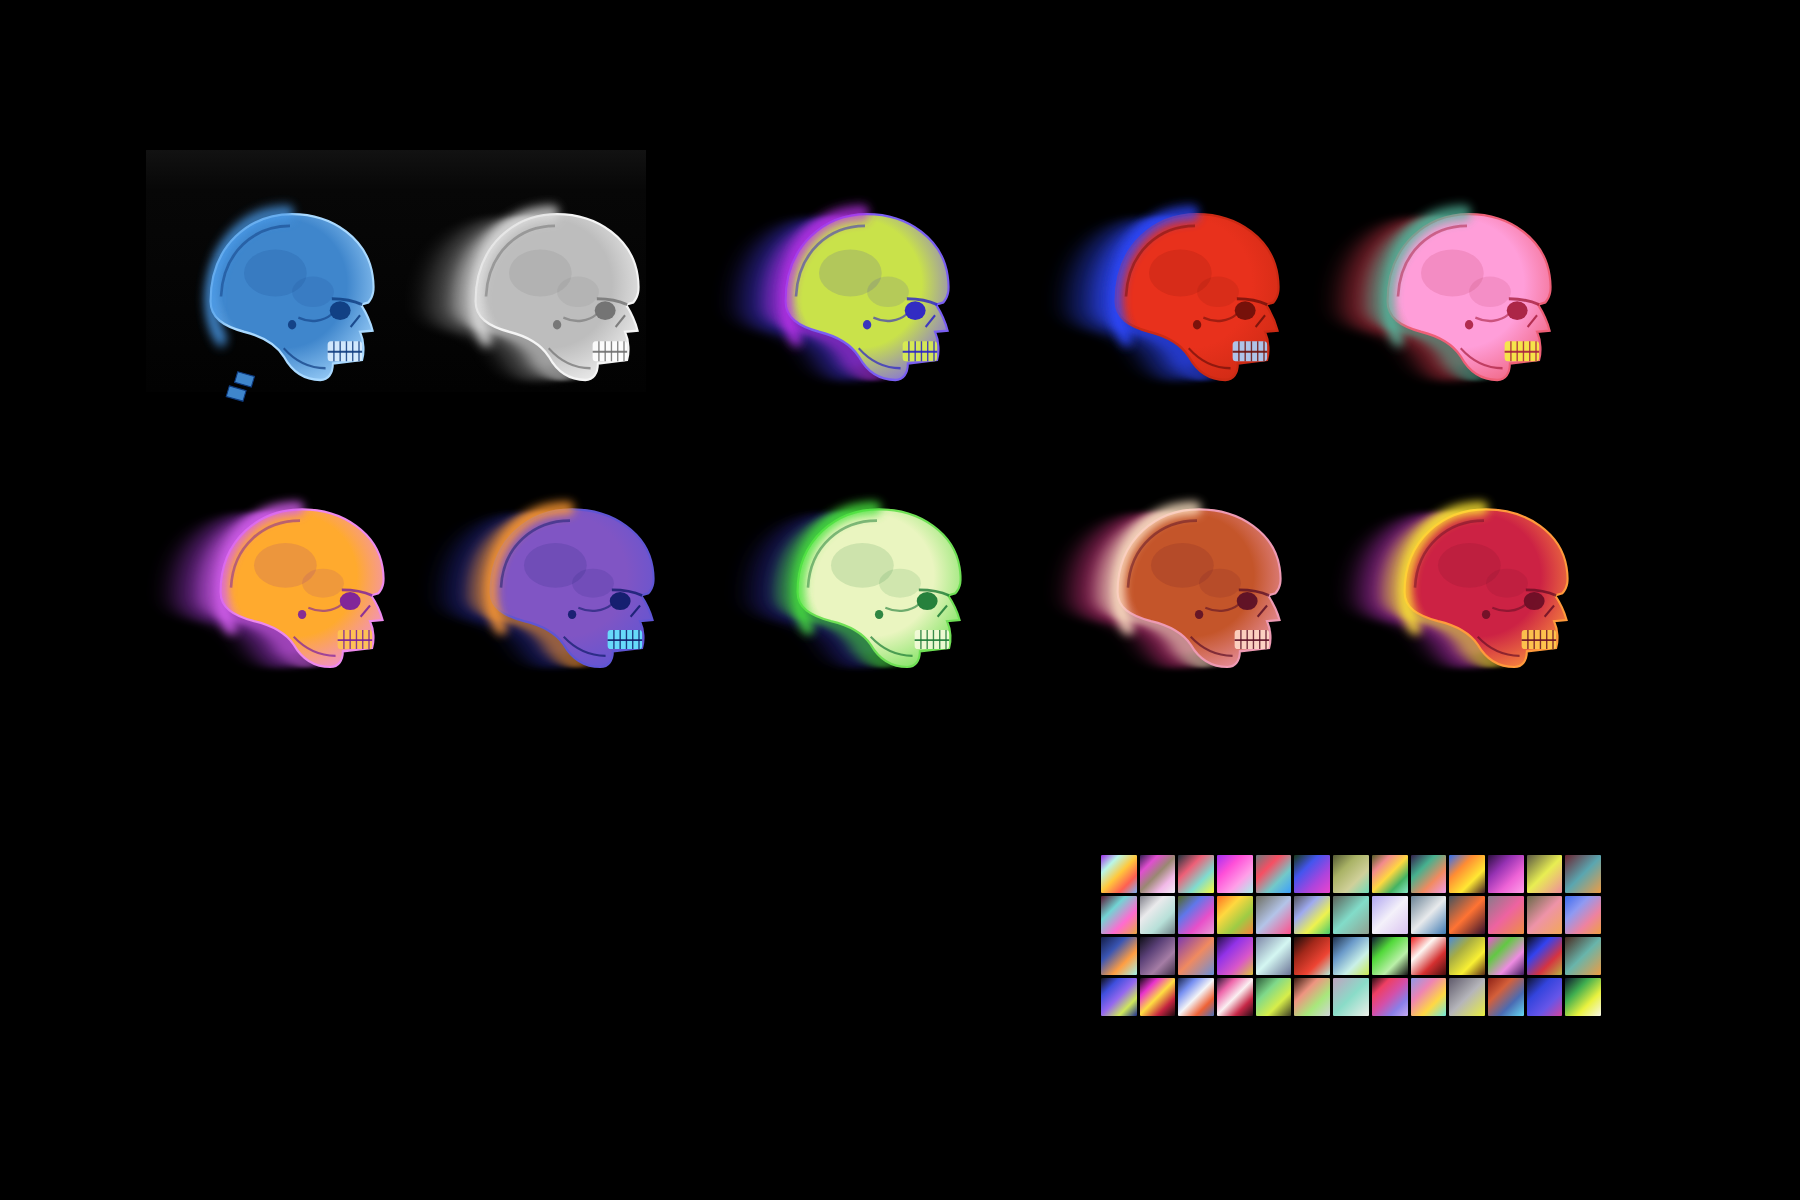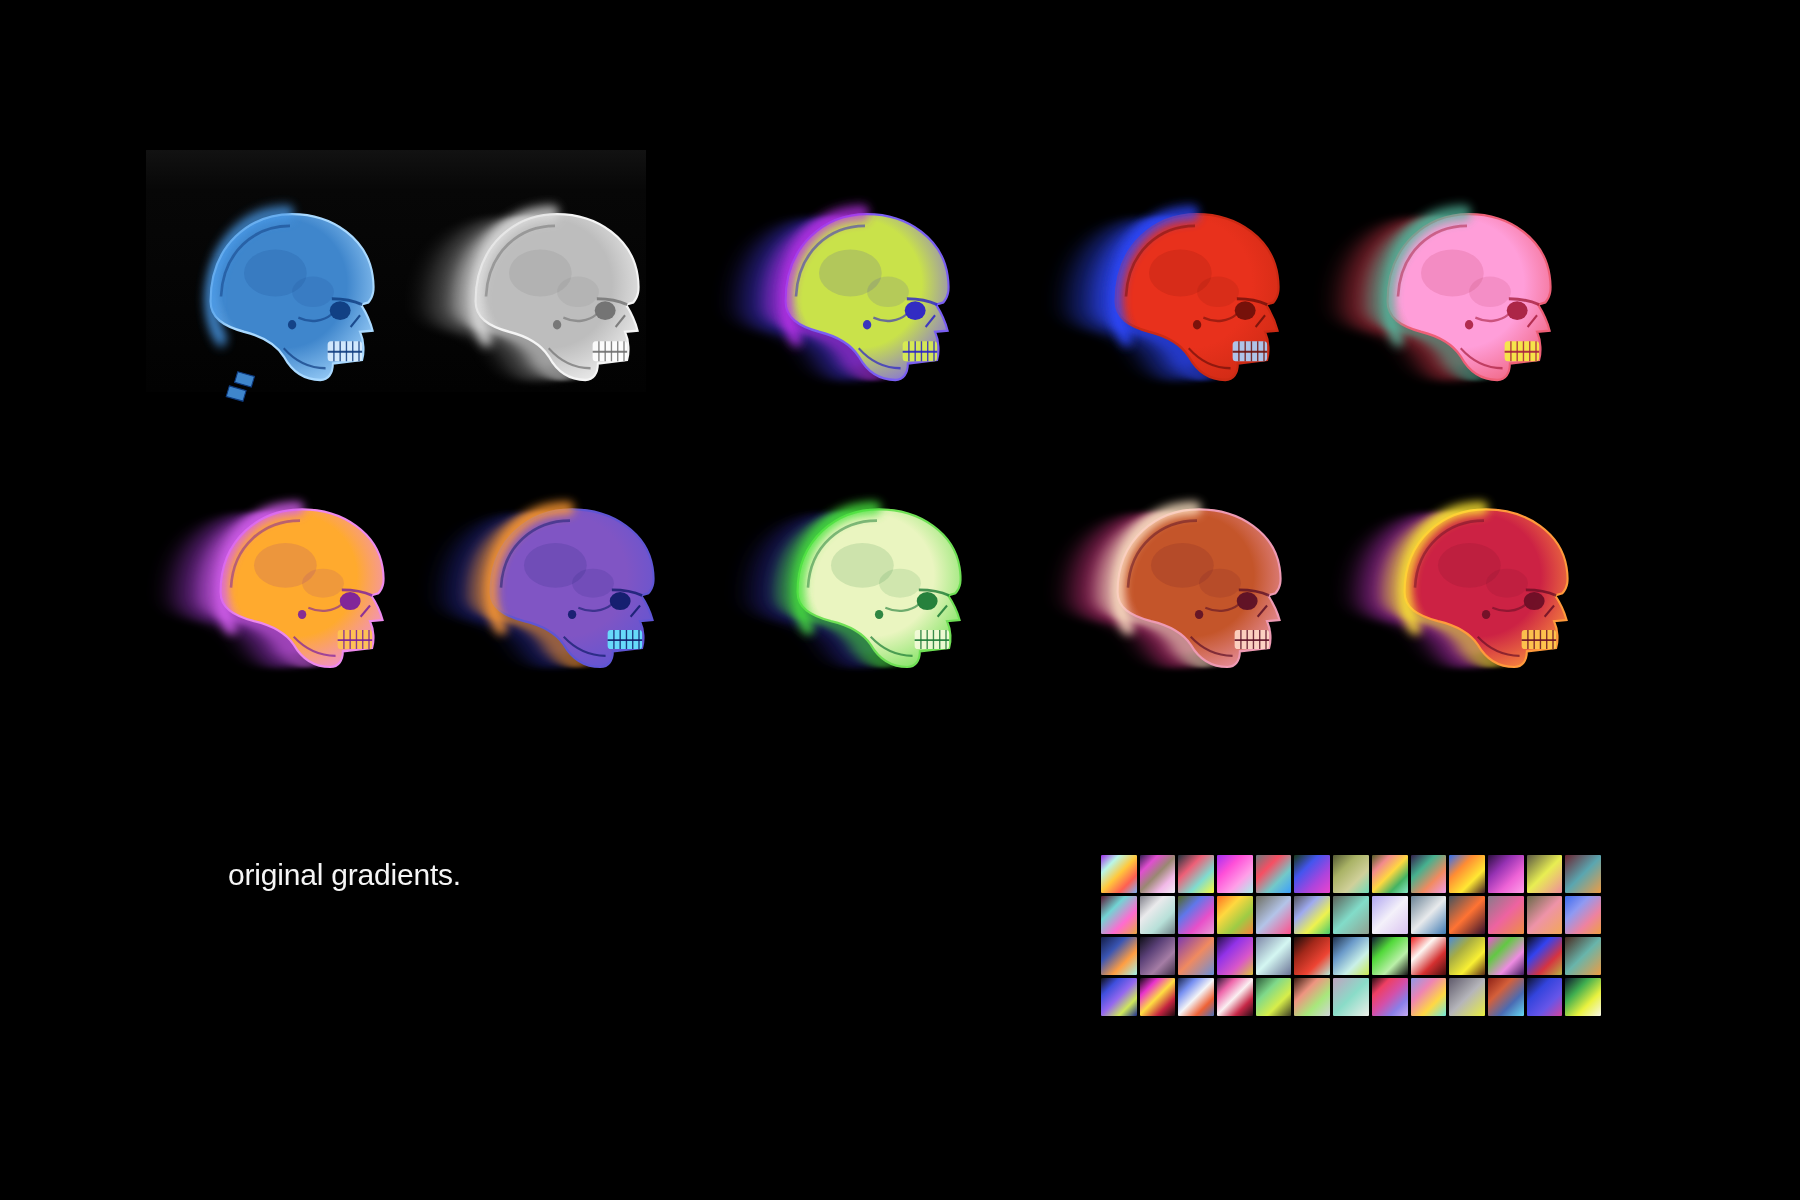--- a/index.html
+++ b/index.html
@@ -327,21 +327,20 @@
     <rect x="146" y="120" width="33" height="17" rx="3" fill="#ffcc4f" opacity="0.9"></rect>
     <path d="M152,120 V137 M158,120 V137 M164,120 V137 M170,120 V137 M176,120 V137" stroke="#6b0f26" stroke-width="1.3" opacity="0.85"></path>
     <path d="M146,129 H179" stroke="#6b0f26" stroke-width="1.6" opacity="0.9"></path>
     <path d="M104,126 C116,138 130,143 144,143" stroke="#6b0f26" stroke-width="2" fill="none" opacity="0.7"></path>
 
   </svg>
       </div>
     </div>
 
   <div class="caption">
-    <div>original gradients.</div>
   </div>
 
   <div class="swatch-grid">
       <div class="swatch" style="background: linear-gradient(135deg, rgb(155, 47, 232), rgb(185, 247, 232), rgb(255, 200, 60), rgb(255, 95, 82), rgb(127, 179, 247));"></div>
       <div class="swatch" style="background: linear-gradient(135deg, rgb(51, 31, 82), rgb(224, 79, 208), rgb(154, 136, 114), rgb(242, 185, 232), rgb(244, 238, 246));"></div>
       <div class="swatch" style="background: linear-gradient(135deg, rgb(34, 51, 61), rgb(238, 95, 119), rgb(127, 220, 208), rgb(251, 251, 58));"></div>
       <div class="swatch" style="background: linear-gradient(135deg, rgb(164, 47, 242), rgb(255, 79, 216), rgb(255, 158, 232), rgb(168, 242, 236));"></div>
       <div class="swatch" style="background: linear-gradient(135deg, rgb(109, 120, 125), rgb(247, 79, 99), rgb(114, 201, 201), rgb(60, 158, 251));"></div>
       <div class="swatch" style="background: linear-gradient(135deg, rgb(23, 56, 22), rgb(68, 85, 238), rgb(170, 68, 221), rgb(238, 68, 204));"></div>
       <div class="swatch" style="background: linear-gradient(135deg, rgb(86, 92, 53), rgb(170, 179, 102), rgb(208, 208, 154), rgb(112, 217, 185));"></div>

